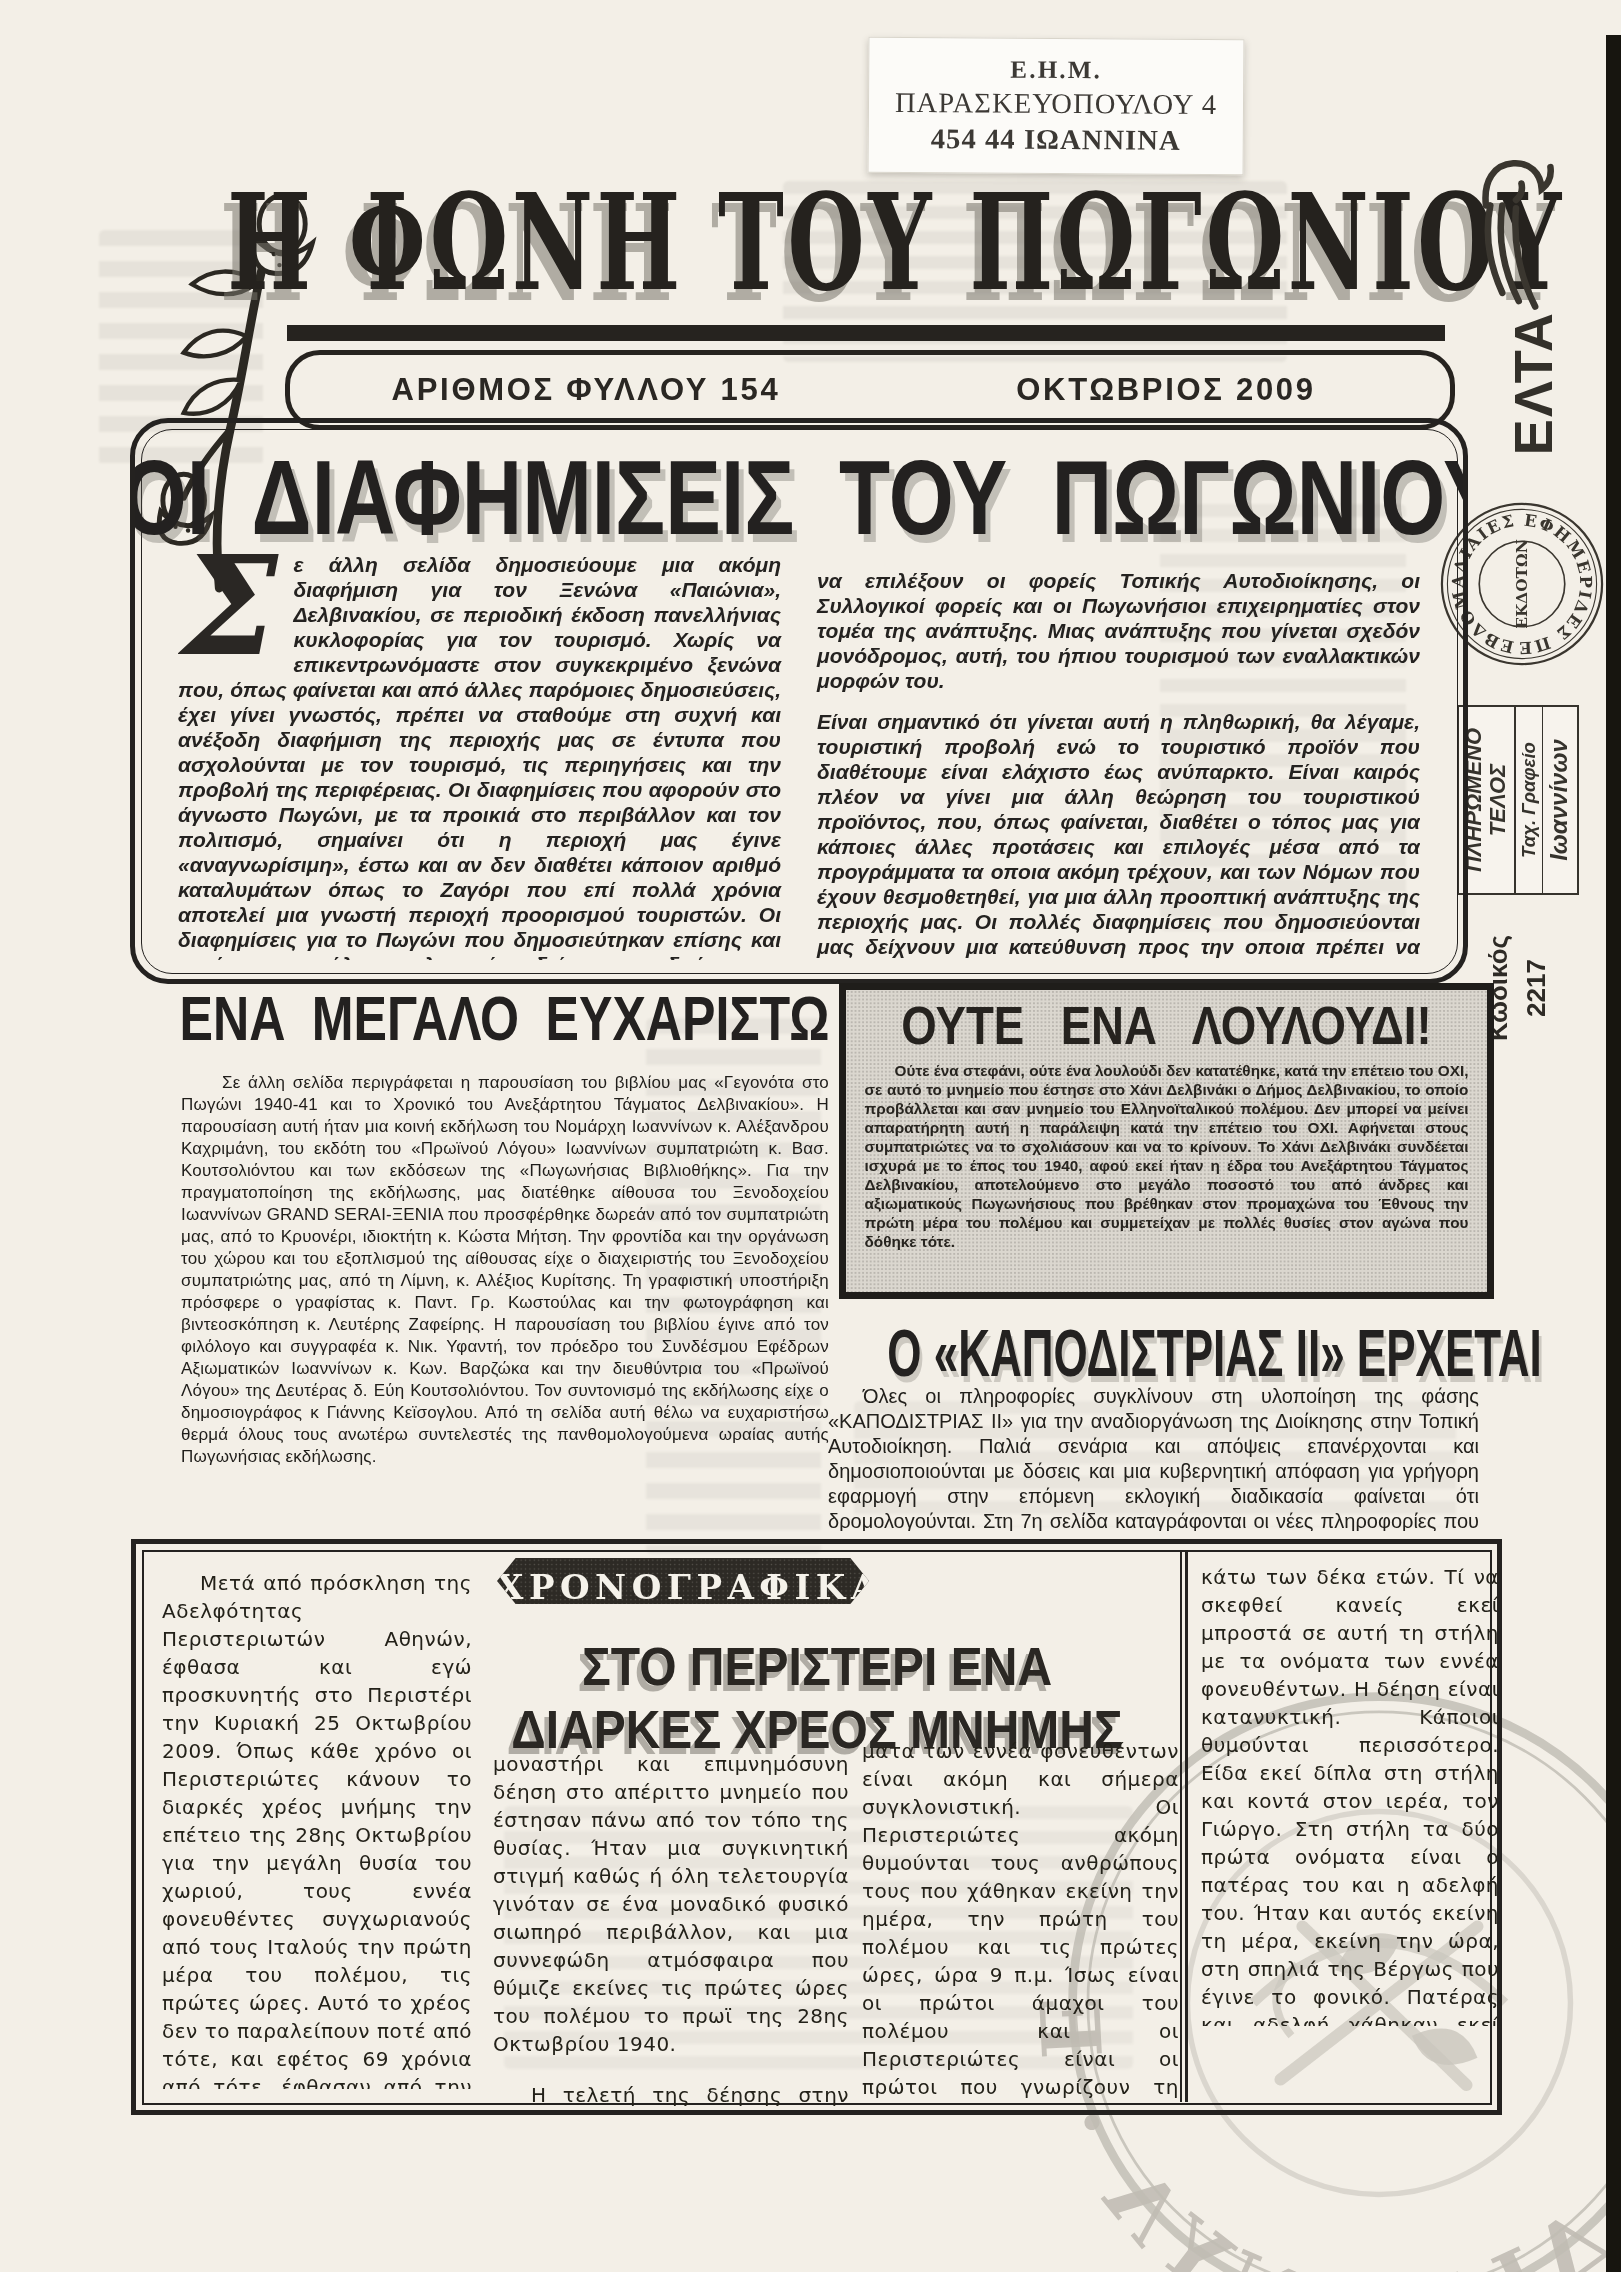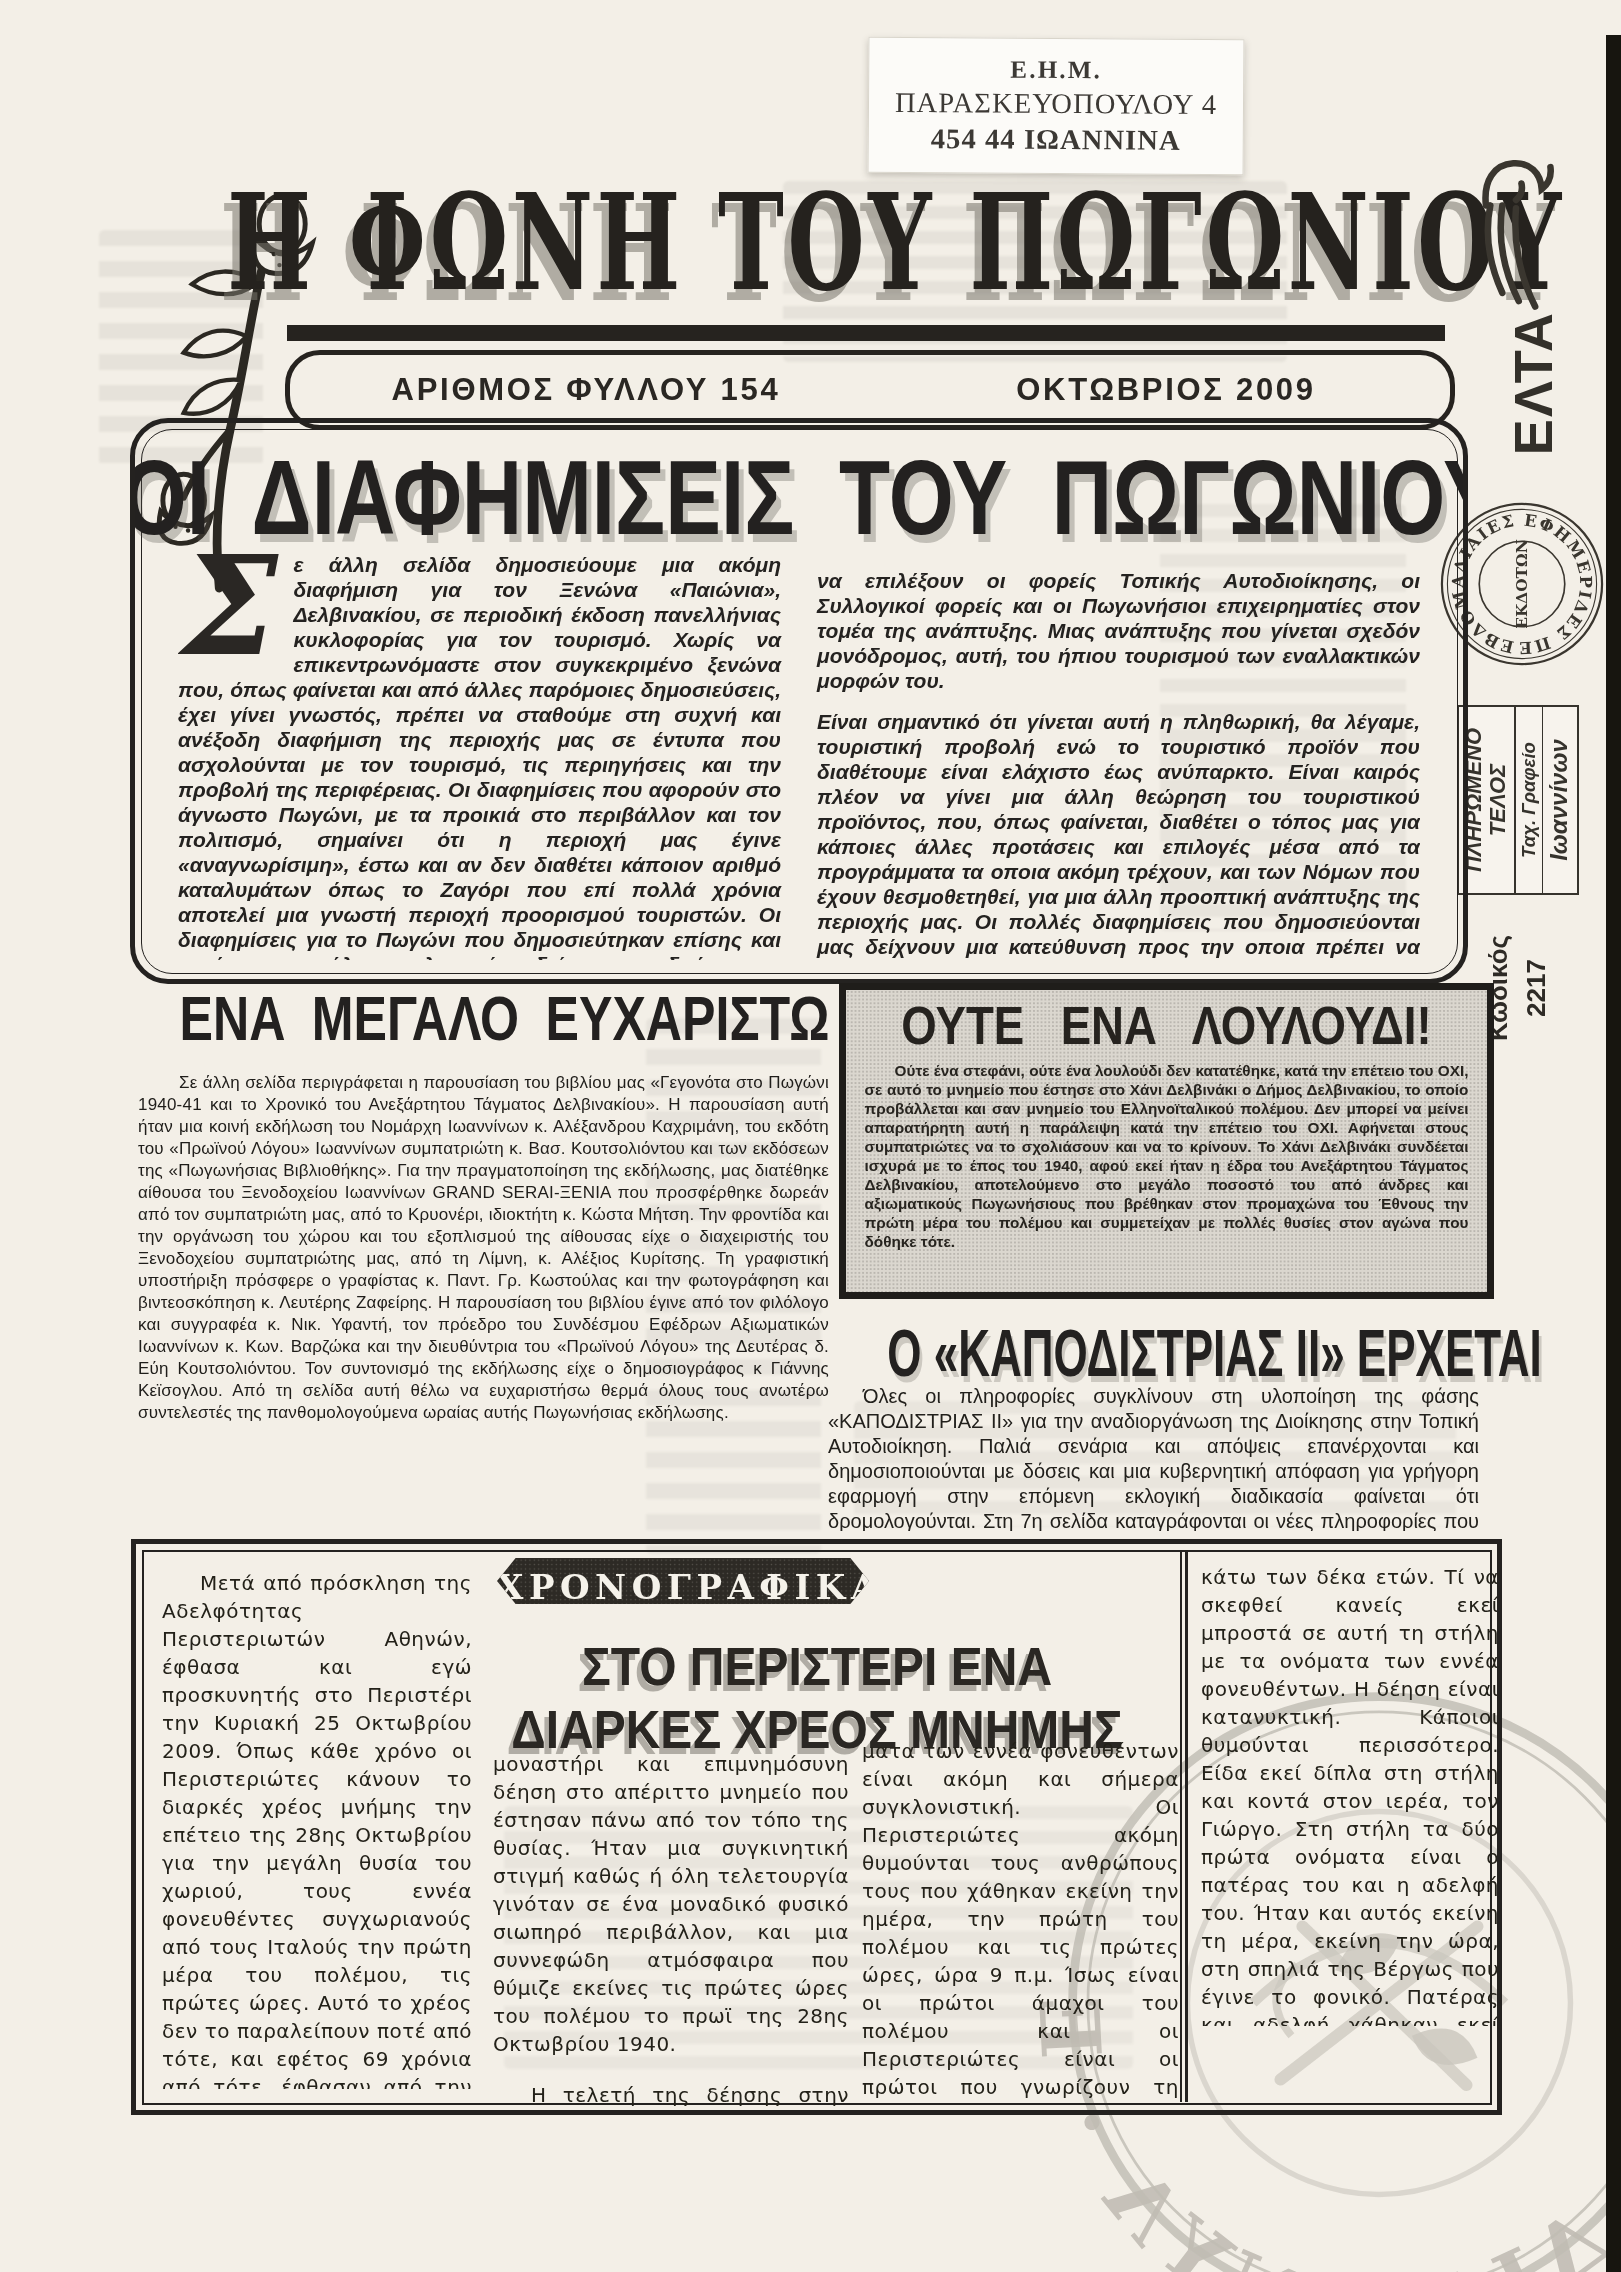--- a/index.html
+++ b/index.html
@@ -72,21 +72,21 @@
   .lead-cols{position:absolute;left:43px;right:43px;top:129px;bottom:18.6px;display:flex;gap:36px;overflow:hidden;}
   .lead-col{flex:1;font-style:italic;font-weight:700;font-size:21px;line-height:25px;text-align:justify;color:#242220;}
   .dropcap{float:left;font-family:"DejaVu Serif", serif;font-style:italic;font-weight:900;
     font-size:137px;line-height:101px;padding:3.3px 15.3px 0 3.3px;color:#2a2724;}
   .lead-col p{margin:16px 0 10px 0;}
   
   .thanks{position:absolute;left:138px;top:981px;width:691px;height:609px;z-index:3;overflow:hidden;}
   .thanks h2{margin:0;text-align:center;white-space:nowrap;font-size:57px;font-weight:900;color:#232120;
     transform:scale(.88,1.12);transform-origin:center top;letter-spacing:0;word-spacing:14.2px;}
   .thanks .body{margin-top:25px;font-size:17px;line-height:22px;font-weight:500;text-align:justify;
-    text-indent:41px;color:#1f1d1a;letter-spacing:0.2px;}
+    text-indent:41px;color:#1f1d1a;letter-spacing:0.2px;margin-left:43px;}
   
   .flower{
     position:absolute;left:839px;top:983px;width:641px;height:302px;z-index:3;overflow:hidden;
     border:7.1px solid #1f1d1a;background-color:#dbd7cf;
     background-image:radial-gradient(rgba(42,39,34,.18) 0.8px, transparent 0.9px);background-size:3.8px 3.8px;
   }
   .flower h2{margin:5.5px 0 3.3px;text-align:center;white-space:nowrap;font-size:48px;font-weight:900;color:#26231f;
     transform:scale(.95,1.1);transform-origin:center top;word-spacing:25px;}
   .flower .body{padding:7.7px 18.6px;font-size:15.3px;line-height:19px;font-weight:600;text-align:justify;
     text-indent:30px;color:#27241f;}

